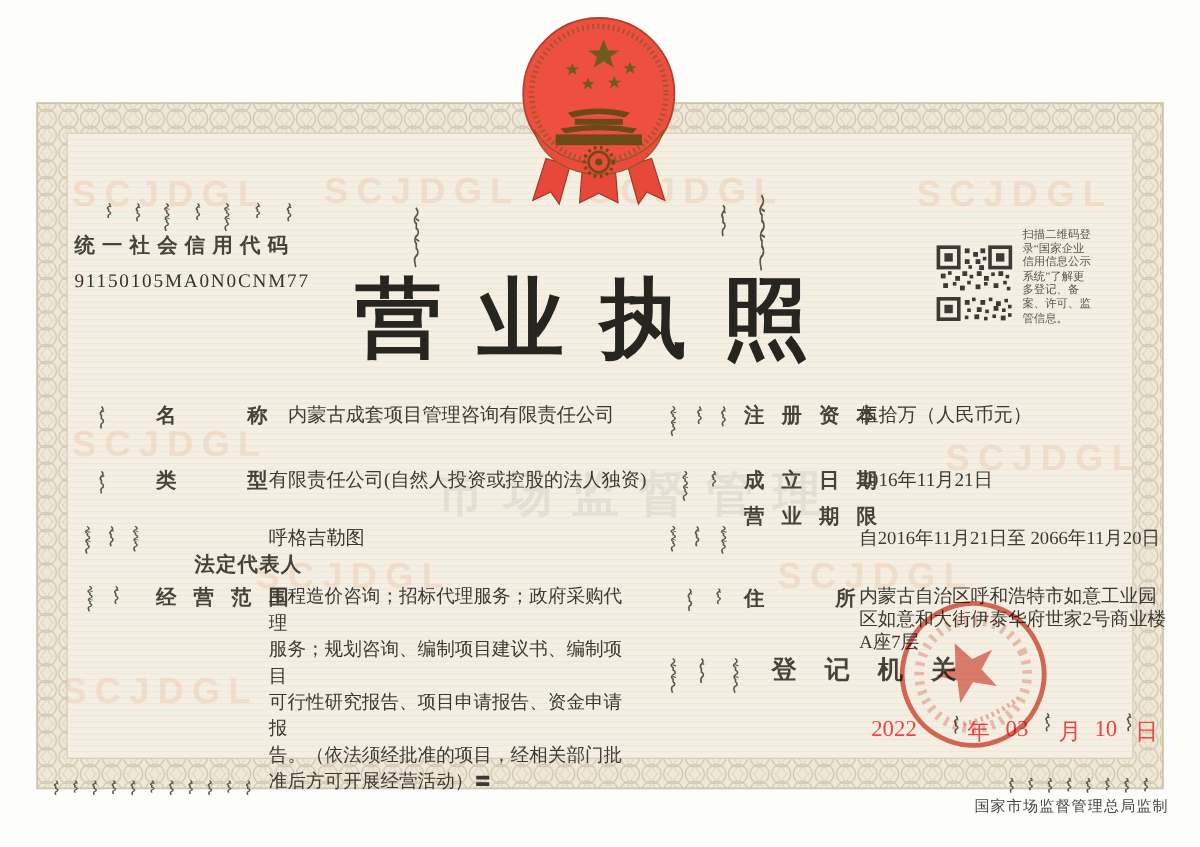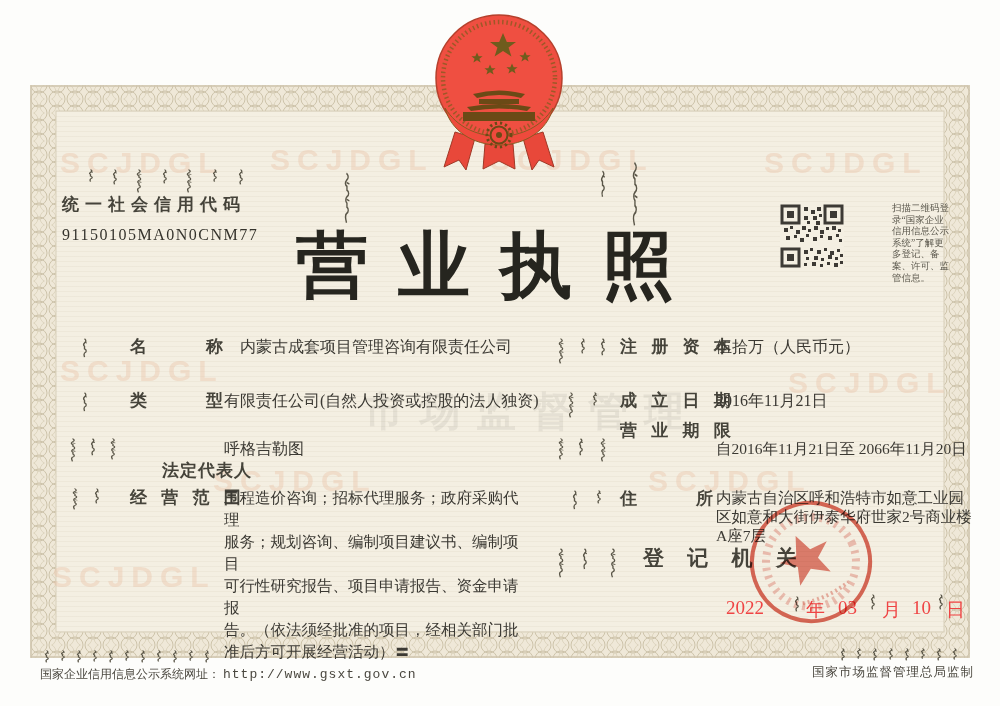--- a/index.html
+++ b/index.html
@@ -22,22 +22,22 @@
   .credit-label { position:absolute; left:62px; top:193px; font-size:17px; font-weight:bold;
     letter-spacing:6px; color:#45433a; }
   .credit-code { position:absolute; left:62px; top:226px; font-size:16px; letter-spacing:1.5px;
     color:#35332c; font-family:"Liberation Serif",serif; }
 
   .title { position:absolute; left:296px; top:218px; width:420px; font-size:72px; font-weight:900;
     letter-spacing:30px; color:#26251f; font-family:"Liberation Sans","DejaVu Sans",sans-serif;
     white-space:nowrap; }
 
   .qr { position:absolute; left:780px; top:204px; }
-  .qr-caption { position:absolute; left:852px; top:203px; width:86px; font-size:9.5px;
-    line-height:11.6px; color:#5a574c; white-space:pre-line;margin-left:40px; }
+  .qr-caption { position:absolute; left:852px; top:191px; width:86px; font-size:9.5px;
+    line-height:11.6px; color:#5a574c; white-space:pre-line; }
 
   .field-label { position:absolute; font-size:17px; font-weight:bold; color:#45433a;
     white-space:nowrap; letter-spacing:2px; }
   .field-value { position:absolute; font-size:16px; color:#3b3933; line-height:22px;
     white-space:pre-line; }
 
   .reg-label { position:absolute; left:643px; top:544px; font-size:21px; font-weight:bold;
     letter-spacing:9px; color:#45433a; white-space:nowrap; }
 
   .date-part { position:absolute; top:597px; font-size:19px; color:#ef4444; }
@@ -360,24 +360,20 @@
     </svg>
   <svg class="mgl" style="left:170px; top:650px; height:13px;" viewBox="0 0 10 24" preserveAspectRatio="none">
       <use href="#mgl-b"></use>
     </svg>
   <svg class="mgl" style="left:186px; top:650px; height:11px;" viewBox="0 0 10 24" preserveAspectRatio="none">
       <use href="#mgl-b"></use>
     </svg>
   <svg class="mgl" style="left:202px; top:650px; height:13px;" viewBox="0 0 10 24" preserveAspectRatio="none">
       <use href="#mgl-b"></use>
     </svg>
-  <div class="footer-left-row">
-    <span>国家企业信用信息公示系统网址：</span>
-    <span class="footer-url">http://www.gsxt.gov.cn</span>
-  </div>
 
   <svg class="mgl" style="left:838px; top:648px; height:13px;" viewBox="0 0 10 24" preserveAspectRatio="none">
       <use href="#mgl-b"></use>
     </svg>
   <svg class="mgl" style="left:854px; top:648px; height:11px;" viewBox="0 0 10 24" preserveAspectRatio="none">
       <use href="#mgl-b"></use>
     </svg>
   <svg class="mgl" style="left:870px; top:648px; height:13px;" viewBox="0 0 10 24" preserveAspectRatio="none">
       <use href="#mgl-b"></use>
     </svg>

